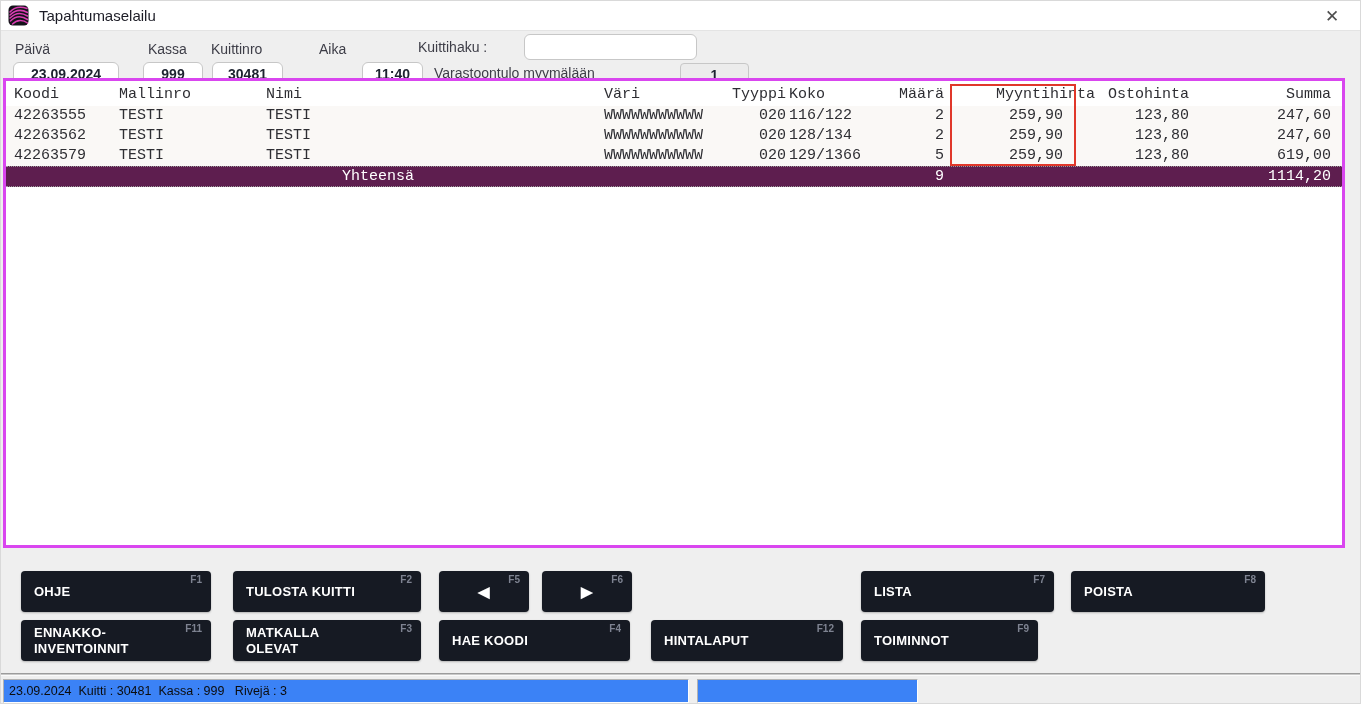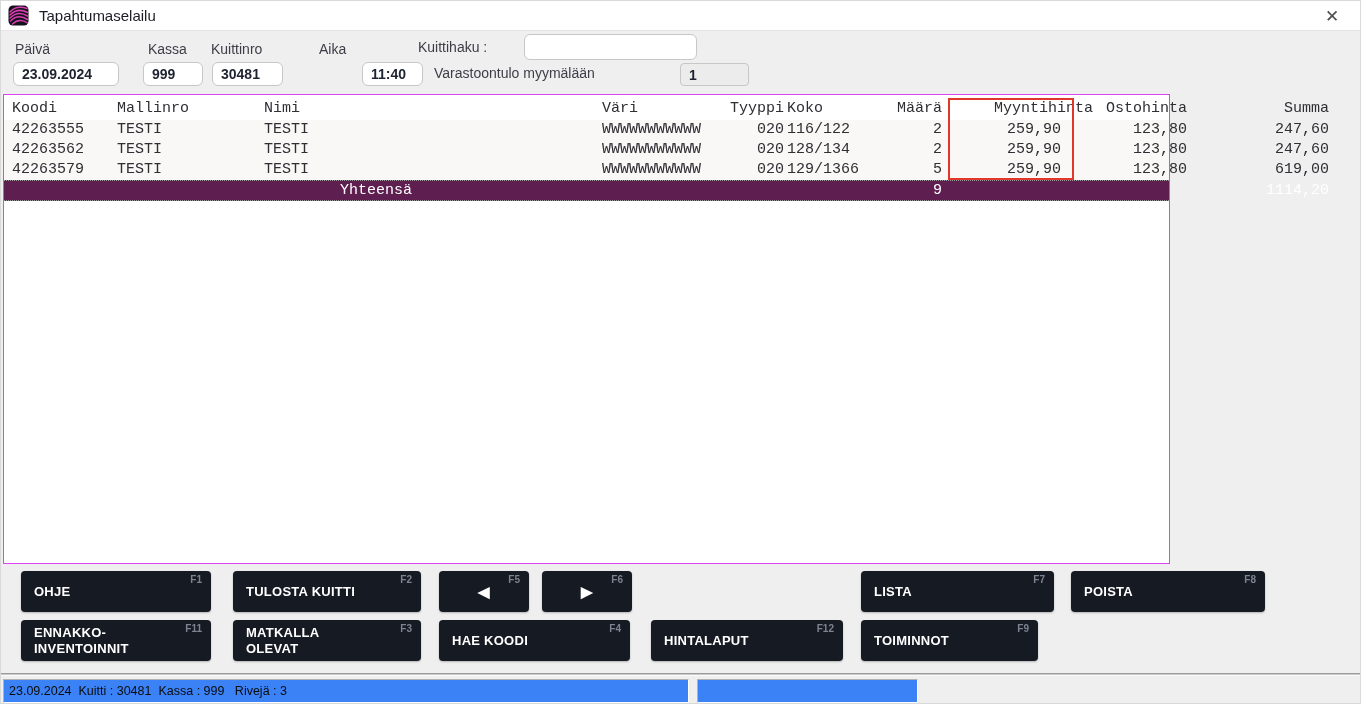--- a/index.html
+++ b/index.html
@@ -7,31 +7,31 @@
   .window { position:relative; width:1361px; height:704px; background:#efefef; border:1px solid #d9d9d9; overflow:hidden; }
 
   
   .titlebar { position:absolute; left:0; top:0; width:100%; height:30px; background:#ffffff; border-bottom:1px solid #e4e4e4; display:flex; align-items:center; }
   .app-icon { margin:0 10px 0 7px; width:21px; height:21px; display:block; }
   .title-text { font-size:15px; color:#1c1c26; }
   .close-btn { position:absolute; right:10px; top:0; width:36px; height:30px; display:flex; align-items:center; justify-content:center; font-size:17px; font-weight:300; color:#4e4e4e; cursor:pointer; }
 
   
   .hdr-label { position:absolute; font-size:14px; color:#3d3d47; white-space:nowrap; }
-  .hdr-input { position:absolute; background:#fff; border:1px solid #c7c7c7; border-radius:6px; font-family:"Liberation Sans", sans-serif; font-size:14px; font-weight:700; color:#1d2330; text-align:left; padding:0 8px; outline:none; }
+  .hdr-input { position:absolute; background:#fff; border:1px solid #c7c7c7; border-radius:6px; font-family:"Liberation Sans", sans-serif; font-size:14px; font-weight:700; color:#1d2330; text-align:center; padding:0 8px; outline:none; }
   .hdr-input.gray { background:#ececec; border-radius:4px; font-weight:700; }
   .lbl-paiva { left:14px; top:40px; }  .inp-paiva { left:12px; top:61px; width:106px; height:24px; }
   .lbl-kassa { left:147px; top:40px; } .inp-kassa { left:142px; top:61px; width:60px; height:24px; }
   .lbl-kuittinro { left:210px; top:40px; } .inp-kuittinro { left:211px; top:61px; width:71px; height:24px; }
   .lbl-aika { left:318px; top:40px; }  .inp-aika { left:317px; top:61px; width:61px; height:24px;margin-left:44px; }
   .lbl-kuittihaku { left:417px; top:38px; } .inp-kuittihaku { left:523px; top:33px; width:173px; height:26px; text-align:left; }
   .lbl-varasto { left:433px; top:64px; } .inp-varasto { left:679px; top:62px; width:69px; height:23px; }
 
   
-  .table-area { position:absolute; left:2px; top:93px; width:1167px; height:470px; background:#ffffff; border:1px solid #d946ef; font-family:"Liberation Mono", monospace; font-size:15px; color:#2e2e33; }
+  .table-area { position:absolute; left:2px; top:77px; width:1342px; height:470px; background:#ffffff; border:3px solid #d946ef; font-family:"Liberation Mono", monospace; font-size:15px; color:#2e2e33; }
   .trow { position:absolute; left:0; width:100%; height:20px; }
   .trow.data { background:#faf8f6; }
   .thead { top:4px; }
   .r1 { top:25px; } .r2 { top:45px; } .r3 { top:65px; }
   .total-row { position:absolute; left:0; top:85px; width:100%; height:21px; background:#5e1e4f; color:#ffffff; border-top:1px dotted #9a9a9a; border-bottom:1px dotted #9a9a9a; }
   .cell { position:absolute; top:1px; white-space:nowrap; overflow:hidden; }
   .c-koodi { left:8px; width:100px; }
   .c-mallinro { left:113px; width:140px; }
   .c-nimi { left:260px; width:330px; }
   .c-vari { left:598px; width:110px; }

